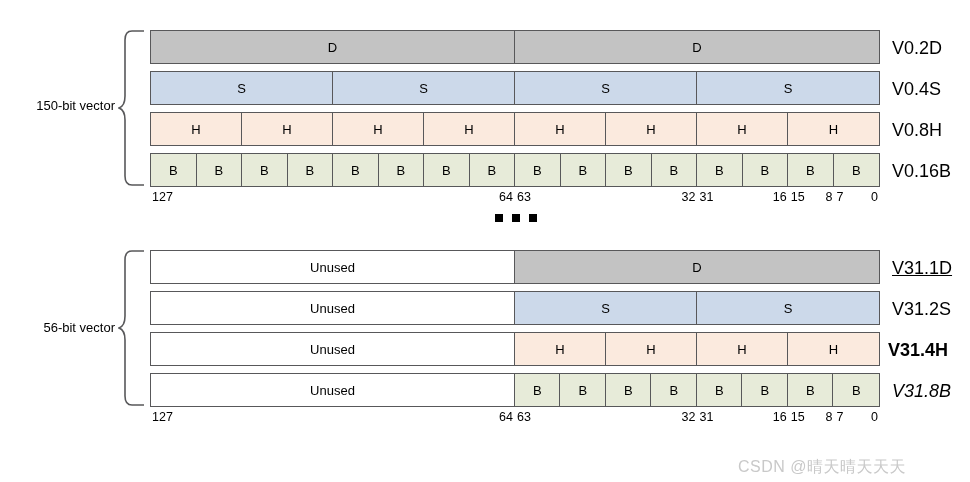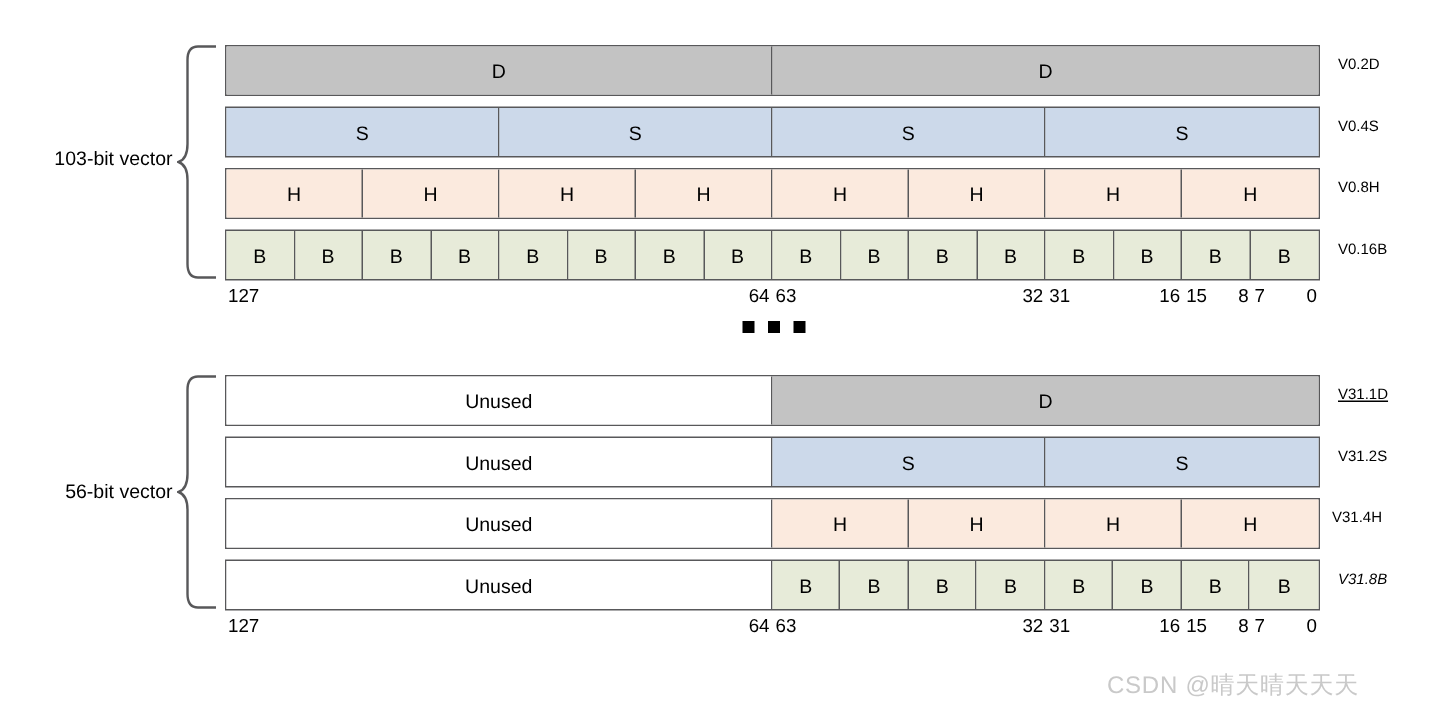--- a/index.html
+++ b/index.html
@@ -67,21 +67,21 @@
 
   .cell.c-d   { background: #c3c3c3; }
   .cell.c-s   { background: #ccd9ea; }
   .cell.c-h   { background: #fbeade; }
   .cell.c-b   { background: #e7ebd9; }
   .cell.c-un  { background: #ffffff; }
 
   
   .reg-name {
     position: absolute;
-    font-size: 10px;
+    font-size: 18px;
     color: #000;
     white-space: nowrap;
   }
 
   
   .ruler {
     position: absolute;
     height: 18px;
   }
   .tick {
@@ -124,21 +124,21 @@
     letter-spacing: 0.5px;
   }
 </style>
 </head>
 <body>
 
 <div class="figure">
 
   <div class="section" id="sec-0" style="left:0; top:0; width:970px; height:215px;">
 
-    <div class="group-label" style="left:10px; top:98px; width:105px;">103-bit vector</div>
+    <div class="group-label" style="left:10px; top:98px; width:105px;">150-bit vector</div>
 
     <div class="brace" style="left:118px; top:30px; width:26px; height:156px;">
       <svg width="26" height="156" viewBox="0 0 26 156" aria-hidden="true">
         <path d="M26 1 H14 Q7 1 7 10 V66 Q7 76 1 78 Q7 80 7 90 V146 Q7 155 14 155 H26" fill="none" stroke="#58585a" stroke-width="1.6"></path>
       </svg>
     </div>
 
     <div class="rows" style="left:150px; top:30px; width:730px; height:157px;">
         <div class="row" style="top: 0px; width: 730px; height: 34px;">
           <div class="cell c-d" style="width: 365px;">D</div>
@@ -226,21 +226,21 @@
           <div class="cell c-s" style="width: 182.5px;">S</div>
         </div>
         <div class="reg-name" style="left: 742px; top: 49px;">V31.2S</div>
         <div class="row" style="top: 82px; width: 730px; height: 34px;">
           <div class="cell c-un" style="width: 365px;">Unused</div>
           <div class="cell c-h" style="width: 91.25px;">H</div>
           <div class="cell c-h" style="width: 91.25px;">H</div>
           <div class="cell c-h" style="width: 91.25px;">H</div>
           <div class="cell c-h" style="width: 91.25px;">H</div>
         </div>
-        <div class="reg-name" style="left: 738px; top: 90px;">V31.4H</div>
+        <div class="reg-name" style="left: 738px; top: 90px; font-weight: bold;">V31.4H</div>
         <div class="row" style="top: 123px; width: 730px; height: 34px;">
           <div class="cell c-un" style="width: 365px;">Unused</div>
           <div class="cell c-b" style="width: 45.625px;">B</div>
           <div class="cell c-b" style="width: 45.625px;">B</div>
           <div class="cell c-b" style="width: 45.625px;">B</div>
           <div class="cell c-b" style="width: 45.625px;">B</div>
           <div class="cell c-b" style="width: 45.625px;">B</div>
           <div class="cell c-b" style="width: 45.625px;">B</div>
           <div class="cell c-b" style="width: 45.625px;">B</div>
           <div class="cell c-b" style="width: 45.625px;">B</div>
@@ -255,15 +255,15 @@
         <div class="tick r" style="left: 545.5px;">32</div>
         <div class="tick" style="left: 549.5px;">31</div>
         <div class="tick r" style="left: 636.75px;">16</div>
         <div class="tick" style="left: 640.75px;">15</div>
         <div class="tick r" style="left: 682.375px;">8</div>
         <div class="tick" style="left: 686.375px;">7</div>
         <div class="tick r" style="left: 728px;">0</div>
       </div>
   </div>
 
-  <div class="watermark" style="left:738px; top:447px;">CSDN @晴天晴天天天</div>
+  <div class="watermark" style="left:738px; top:457px;">CSDN @晴天晴天天天</div>
 
 </div>
 
 </body></html>

